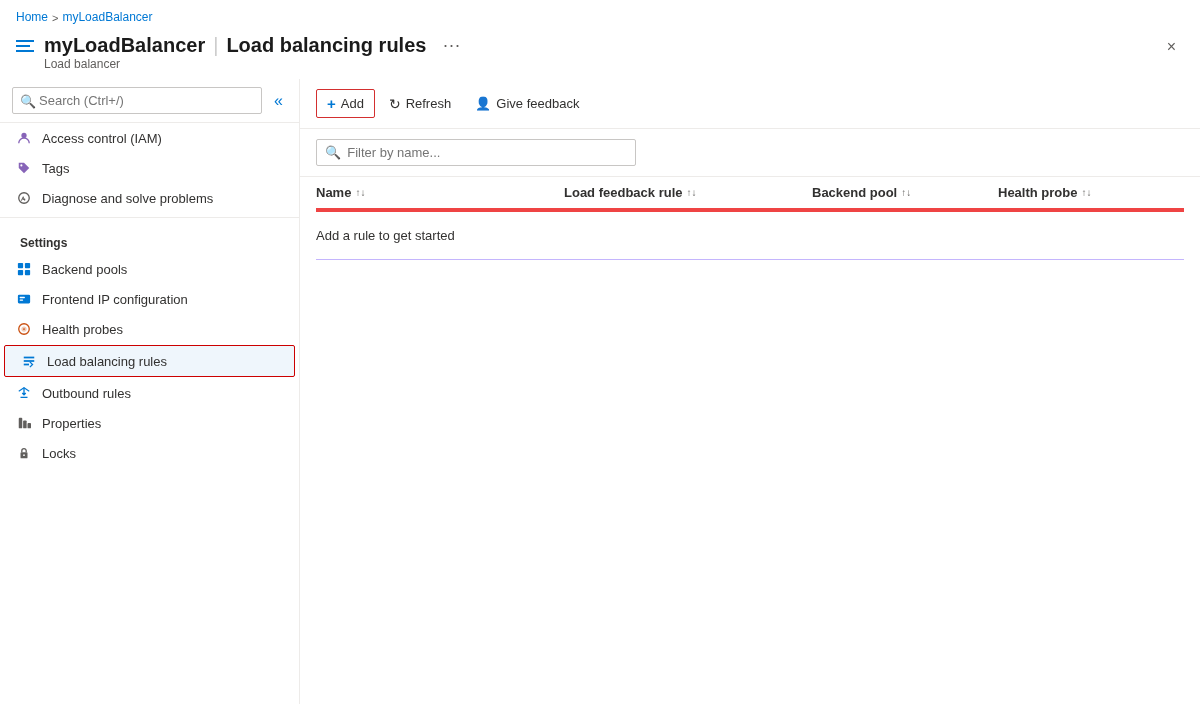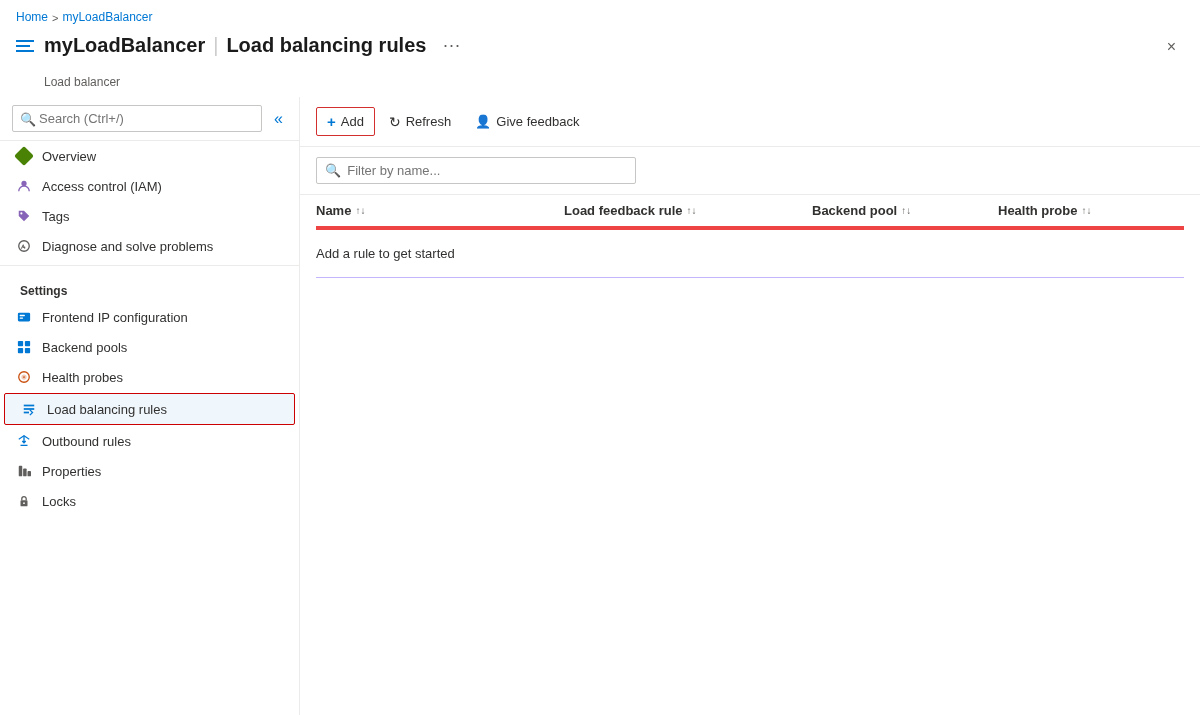--- a/index.html
+++ b/index.html
@@ -52,21 +52,21 @@
 
     .header-title-block h1 {
       font-size: 20px;
       font-weight: 600;
       color: #1b1b1b;
       display: flex;
       align-items: center;
       gap: 8px;
     }
     .header-title-block h1 .pipe { color: #ccc; font-weight: 300; }
-    .header-subtitle { font-size: 12px; color: #605e5c; margin-top: 18px; }
+    .header-subtitle { font-size: 12px; color: #605e5c; margin-top: 0; }
     .close-btn { font-size: 16px; color: #605e5c; cursor: pointer; background: none; border: none; padding: 4px 8px; }
 
     
     .main-layout {
       display: flex;
       height: calc(715px - 90px);
     }
 
     
     .sidebar {
@@ -262,26 +262,20 @@
   <div class="sidebar">
 
     <div class="sidebar-search">
       <span class="search-icon-inner">🔍</span>
       <input type="text" placeholder="Search (Ctrl+/)" style="">
       <button class="collapse-btn">«</button>
     </div>
 
     <div class="sidebar-nav">
 
-      <div class="nav-item">
-        <div class="nav-icon">
-          <div class="icon-diamond"></div>
-        </div>
-        <span>Overview</span>
-      </div>
 
 
       <div class="nav-item">
         <div class="nav-icon">
           <svg width="14" height="14" viewBox="0 0 16 16" fill="none">
             <circle cx="8" cy="5" r="3" fill="#8764b8"></circle>
             <path d="M2 14c0-3.3 2.7-6 6-6s6 2.7 6 6" stroke="#8764b8" stroke-width="1.5" fill="none"></path>
           </svg>
         </div>
         <span>Access control (IAM)</span>
@@ -304,42 +298,42 @@
             <path d="M5 11l2-4 2 4" stroke="#605e5c" stroke-width="1.2" fill="none"></path>
             <line x1="6.5" y1="9.5" x2="9.5" y2="9.5" stroke="#605e5c" stroke-width="1.2"></line>
           </svg>
         </div>
         <span>Diagnose and solve problems</span>
       </div>
 
       <hr class="nav-divider">
 
       <div class="nav-section-header">Settings</div>
-
-      <div class="nav-item">
-        <div class="nav-icon">
-          <svg width="14" height="14" viewBox="0 0 16 16" fill="none">
-            <rect x="1" y="3" width="14" height="10" rx="1.5" fill="#0078d4"></rect>
-            <rect x="3" y="5.5" width="6" height="1.5" rx="0.5" fill="white"></rect>
-            <rect x="3" y="8.5" width="4" height="1.5" rx="0.5" fill="white"></rect>
-          </svg>
-        </div>
-        <span>Frontend IP configuration</span>
-      </div>
 
       <div class="nav-item">
         <div class="nav-icon">
           <svg width="14" height="14" viewBox="0 0 16 16" fill="none">
             <rect x="1" y="1" width="6" height="6" rx="1" fill="#0078d4"></rect>
             <rect x="9" y="1" width="6" height="6" rx="1" fill="#0078d4"></rect>
             <rect x="1" y="9" width="6" height="6" rx="1" fill="#0078d4"></rect>
             <rect x="9" y="9" width="6" height="6" rx="1" fill="#0078d4"></rect>
           </svg>
         </div>
         <span>Backend pools</span>
+      </div>
+
+      <div class="nav-item">
+        <div class="nav-icon">
+          <svg width="14" height="14" viewBox="0 0 16 16" fill="none">
+            <rect x="1" y="3" width="14" height="10" rx="1.5" fill="#0078d4"></rect>
+            <rect x="3" y="5.5" width="6" height="1.5" rx="0.5" fill="white"></rect>
+            <rect x="3" y="8.5" width="4" height="1.5" rx="0.5" fill="white"></rect>
+          </svg>
+        </div>
+        <span>Frontend IP configuration</span>
       </div>
 
       <div class="nav-item">
         <div class="nav-icon">
           <svg width="14" height="14" viewBox="0 0 16 16" fill="none">
             <circle cx="8" cy="8" r="6" stroke="#ca5010" stroke-width="1.5" fill="none"></circle>
             <circle cx="8" cy="8" r="3" fill="#ca5010" opacity="0.3"></circle>
             <circle cx="8" cy="8" r="1" fill="#ca5010"></circle>
           </svg>
         </div>

